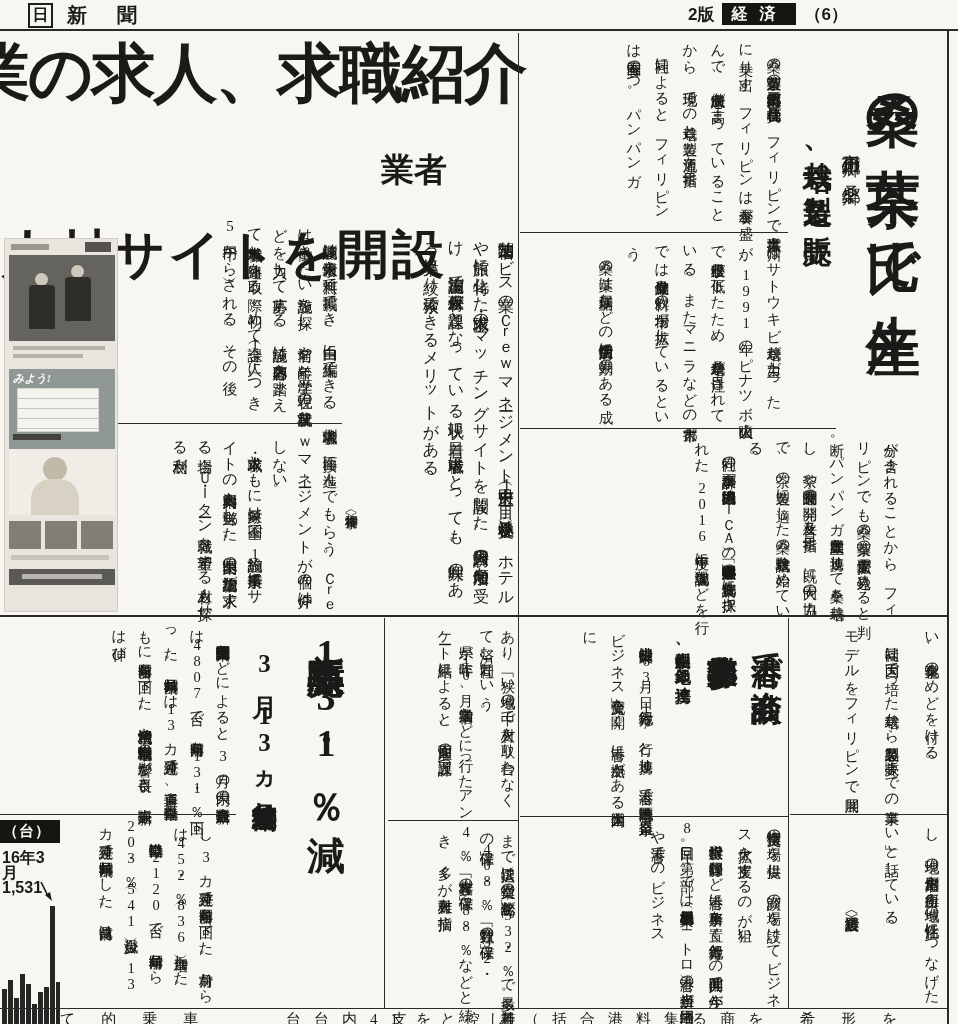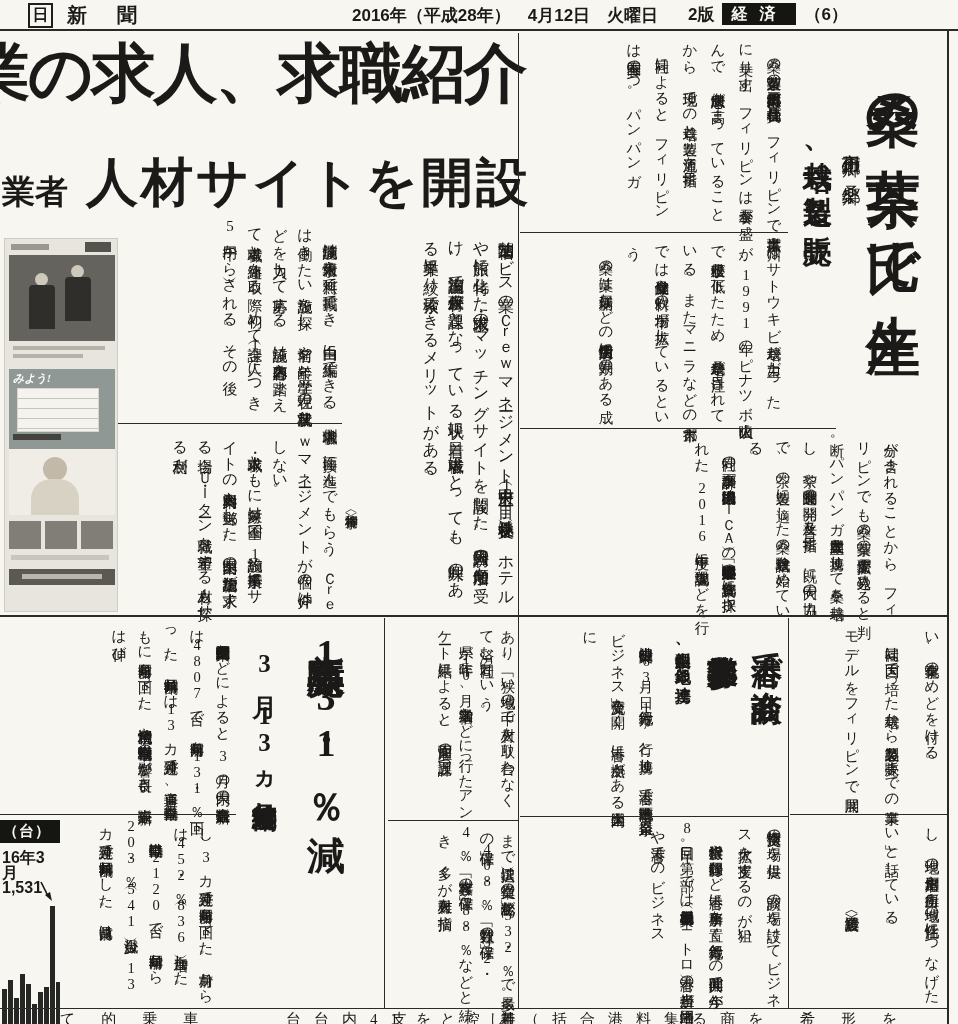--- a/index.html
+++ b/index.html
@@ -15,21 +15,21 @@
   
   .npbox{display:inline-flex;width:25px;height:25px;border:2px solid #1f1e1c;align-items:center;
          justify-content:center;font-size:16px;font-weight:700;}
   .nprest{letter-spacing:30px;font-weight:700;font-size:20px;margin-left:14px;font-family:Liberation Mono, monospace;}
   .hdate{position:absolute;left:352px;top:4px;font-weight:700;font-size:17px;}
   .hright{position:absolute;left:688px;top:3px;font-weight:700;font-size:17px;display:flex;gap:8px;align-items:flex-start;}
   .secbox{background:#151512;color:#f8f6f1;padding:0 9px;letter-spacing:12px;font-size:16px;line-height:22px;}
 
   
   .job-hl{font-size:64px;font-weight:900;letter-spacing:-2px;line-height:1.05;}
-  .job-sub{display:flex;align-items:flex-end;gap:18px;}
+  .job-sub{display:flex;align-items:flex-end;gap:24px;flex-direction:column;}
   .job-sub .pfx{font-size:33px;font-weight:900;padding-bottom:3px;}
   .job-sub .mn{font-size:52px;font-weight:900;letter-spacing:3px;}
   .mul-hl{font-size:54px;font-weight:900;letter-spacing:6px;}
   .mul-kicker{font-size:19px;letter-spacing:2px;}
   .mul-sub{font-size:29px;font-weight:700;letter-spacing:2px;margin-right:4px;}
   .hk-hl{font-size:31px;font-weight:900;line-height:44px;}
   .hk-deck{font-size:16px;font-weight:700;}
   .nc-hl{font-size:38px;font-weight:900;letter-spacing:2px;}
   .nc-deck{font-size:25px;font-weight:700;}
 
@@ -69,21 +69,20 @@
 </style>
 </head>
 <body>
 
 <div id="page">
 
   <div class="abs" style="left:28px;top:2px;display:flex;align-items:center;">
     <span class="npbox">日</span>
     <span class="nprest">新聞</span>
   </div>
-  <div class="hdate sans">2016年（平成28年）　4月12日　火曜日</div>
   <div class="hright sans">
     <span>2版</span>
     <span class="secbox">経済</span>
     <span>（6）</span>
   </div>
   <div class="hr" style="left:0;top:29px;width:958px;height:2px;"></div>
 
   <div class="abs sans job-hl" style="left:-34px;top:40px;">業の求人、求職紹介</div>
   <div class="abs sans job-sub" style="left:2px;top:148px;">
     <span class="pfx">業者</span>

